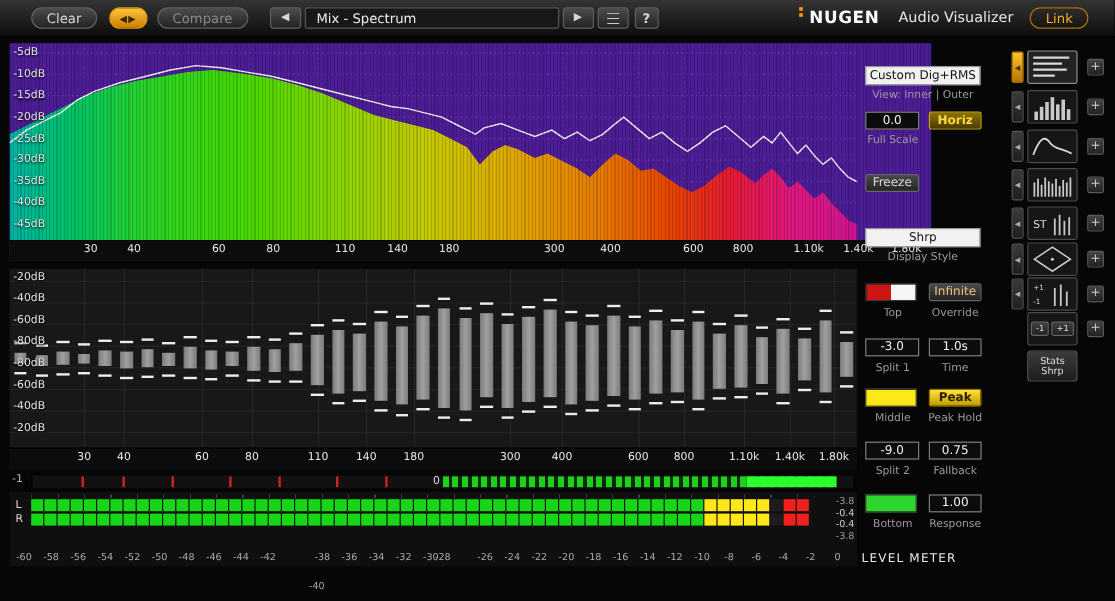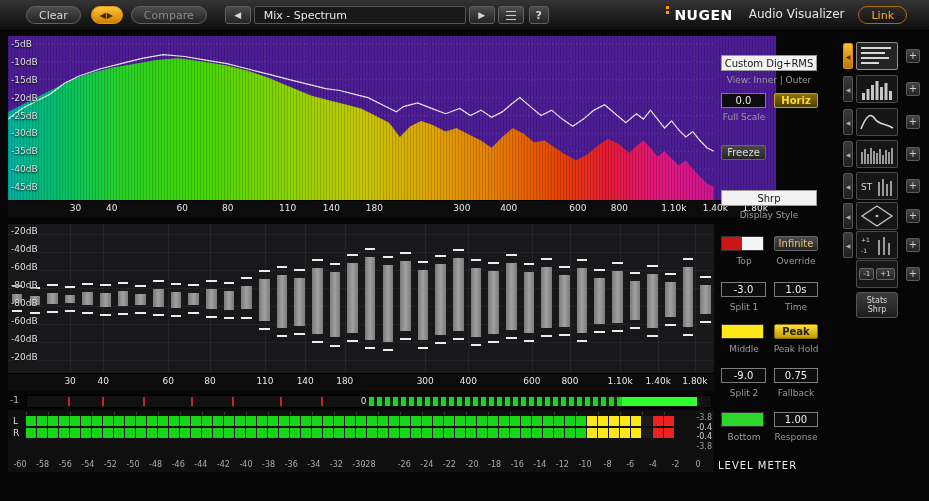--- a/index.html
+++ b/index.html
@@ -531,21 +531,21 @@
         <div class="scale-num" style="left: 12px;">-60</div>
         <div class="scale-num" style="left: 34.6px;">-58</div>
         <div class="scale-num" style="left: 57.2px;">-56</div>
         <div class="scale-num" style="left: 79.8px;">-54</div>
         <div class="scale-num" style="left: 102.4px;">-52</div>
         <div class="scale-num" style="left: 125px;">-50</div>
         <div class="scale-num" style="left: 147.6px;">-48</div>
         <div class="scale-num" style="left: 170.2px;">-46</div>
         <div class="scale-num" style="left: 192.8px;">-44</div>
         <div class="scale-num" style="left: 215.4px;">-42</div>
-        <div class="scale-num" style="left: 238px;">-40</div>
+        <div class="scale-num" style="left: 256px; margin-top: 24px;">-40</div>
         <div class="scale-num" style="left: 260.6px;">-38</div>
         <div class="scale-num" style="left: 283.2px;">-36</div>
         <div class="scale-num" style="left: 305.8px;">-34</div>
         <div class="scale-num" style="left: 328.4px;">-32</div>
         <div class="scale-num" style="left: 351px;">-30</div>
         <div class="scale-num" style="left: 361px;">-28</div>
         <div class="scale-num" style="left: 396.2px;">-26</div>
         <div class="scale-num" style="left: 418.8px;">-24</div>
         <div class="scale-num" style="left: 441.4px;">-22</div>
         <div class="scale-num" style="left: 464px;">-20</div>

